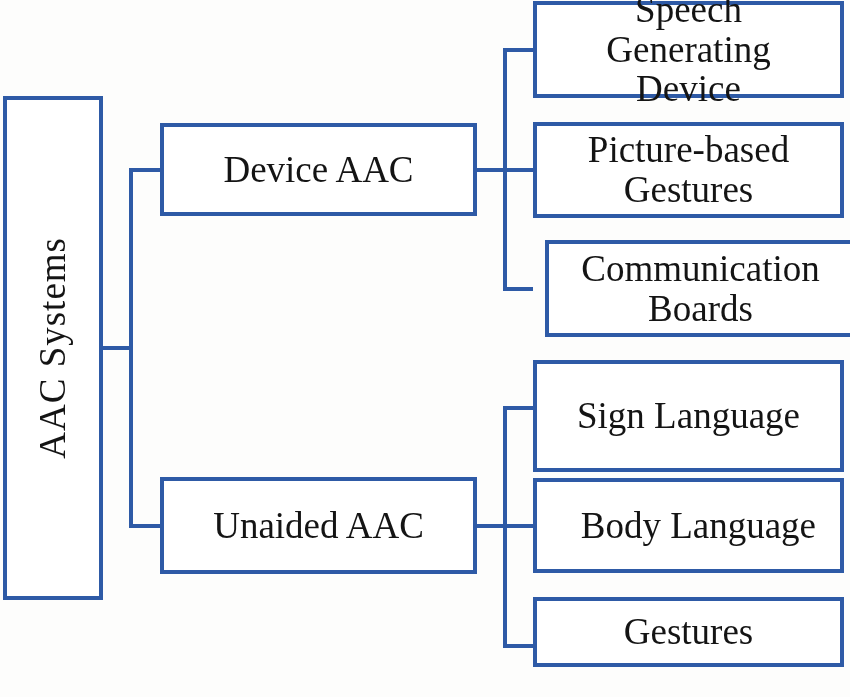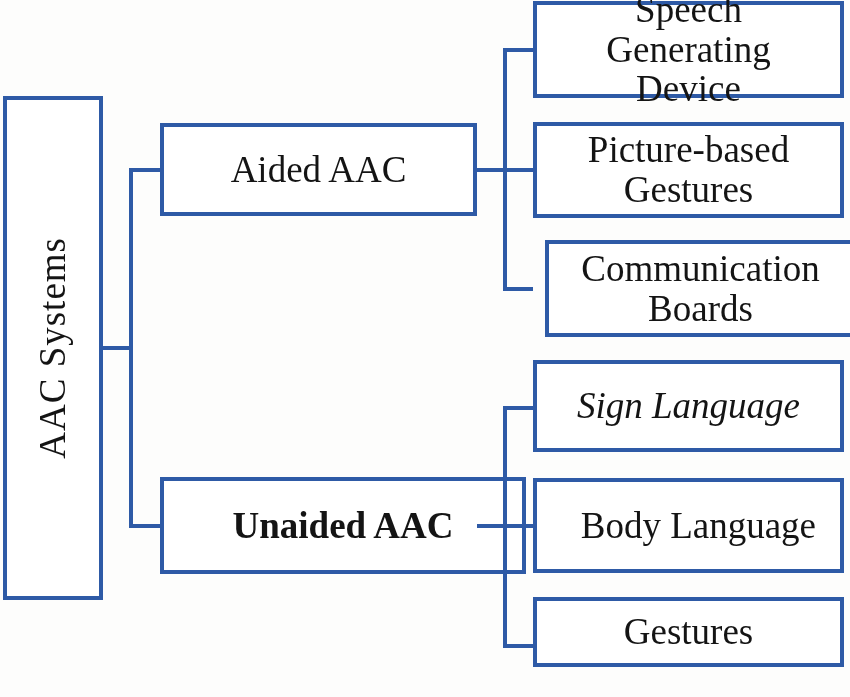--- a/index.html
+++ b/index.html
@@ -48,40 +48,40 @@
 </head>
 <body>
 
 <div class="canvas">
 
   <div class="node vertical" style="left:3px;top:96px;width:100px;height:504px;">
     <span class="label">AAC Systems</span>
   </div>
 
   <div class="node" style="left:160px;top:123px;width:317px;height:93px;">
-    <span class="label">Aided AAC</span>
+    <span class="label">Device AAC</span>
   </div>
 
-  <div class="node" style="left:160px;top:477px;width:366px;height:97px;font-weight:bold;">
+  <div class="node" style="left:160px;top:477px;width:317px;height:97px;">
     <span class="label">Unaided AAC</span>
   </div>
 
   <div class="node" style="left:533px;top:1px;width:311px;height:97px;">
     <span class="label">Speech Generating Device</span>
   </div>
 
   <div class="node" style="left:533px;top:122px;width:311px;height:96px;">
     <span class="label">Picture-based Gestures</span>
   </div>
 
   <div class="node" style="left:533px;top:240px;width:311px;height:97px;margin-left:12px;">
     <span class="label">Communication Boards</span>
   </div>
 
-  <div class="node" style="left:533px;top:360px;width:311px;height:92px;font-style:italic;">
+  <div class="node" style="left:533px;top:360px;width:311px;height:112px;">
     <span class="label">Sign Language</span>
   </div>
 
   <div class="node" style="left:533px;top:478px;width:311px;height:95px;justify-content:flex-end;">
     <span class="label">Body Language</span>
   </div>
 
   <div class="node" style="left:533px;top:597px;width:311px;height:70px;">
     <span class="label">Gestures</span>
   </div>

